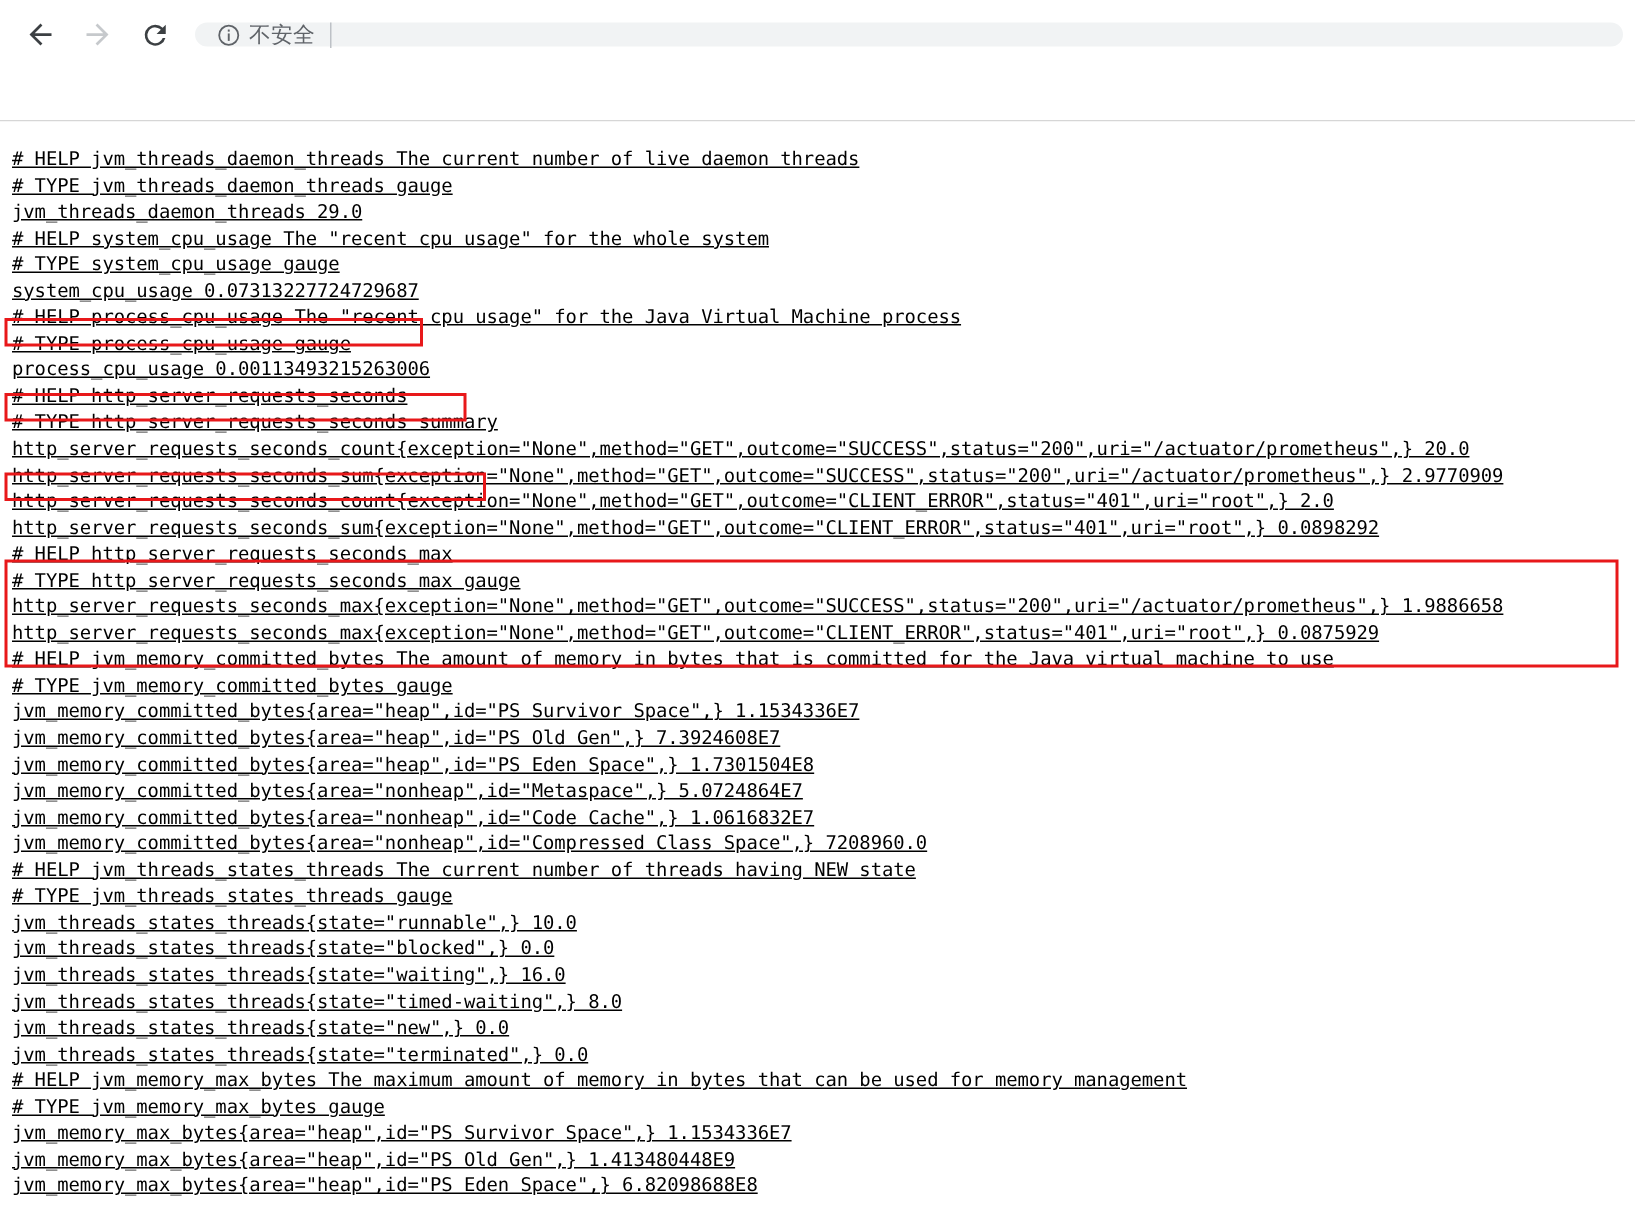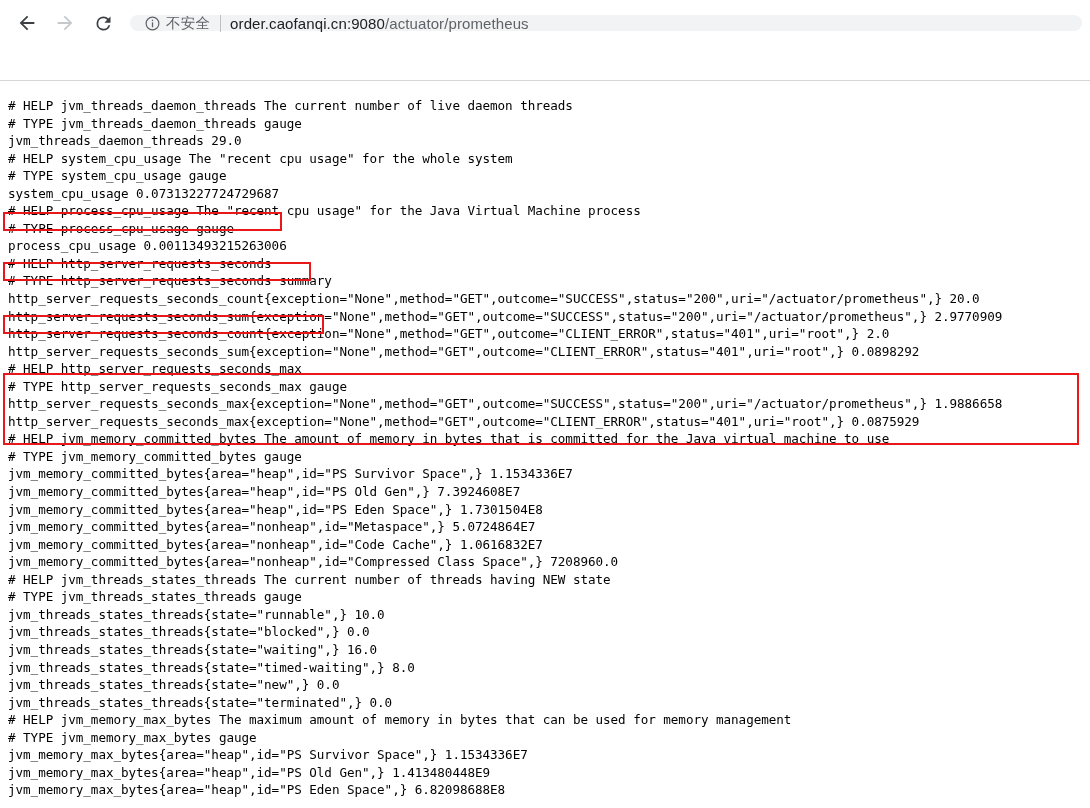--- a/index.html
+++ b/index.html
@@ -98,20 +98,21 @@
     position: absolute;
     left: 8px;
     top: 16px;
     margin: 0;
     font-family: "DejaVu Sans Mono", "Liberation Mono", monospace;
     font-size: 12.6px;
     line-height: 17.55px;
     color: #000000;
     white-space: pre;
     letter-spacing: -0.05px;
+    text-decoration: underline;
   }
   .mline { display: block; height: 17.55px; }
 
   
   .redbox {
     position: absolute;
     border: 2px solid #e8181a;
     background: transparent;
     pointer-events: none;
   }
@@ -151,23 +152,20 @@
         <span id="info-icon">
           <svg width="17" height="17" viewBox="0 0 24 24" aria-hidden="true">
             <circle cx="12" cy="12" r="9" fill="none" stroke="#5f6368" stroke-width="1.7"></circle>
             <rect x="11.1" y="10.3" width="1.8" height="7" fill="#5f6368"></rect>
             <rect x="11.1" y="6.6" width="1.8" height="2" fill="#5f6368"></rect>
           </svg>
         </span>
         <span id="security-text">不安全</span>
       </div>
       <div id="chip-divider"></div>
-      <div id="url-text">
-        <span class="scheme-host">order.caofanqi.cn:9080</span><span class="path">/actuator/prometheus</span>
-      </div>
     </div>
   </div>
 </div>
 
 <div id="page-body">
   <pre id="metrics-pre"><span class="mline"># HELP jvm_threads_daemon_threads The current number of live daemon threads</span><span class="mline"># TYPE jvm_threads_daemon_threads gauge</span><span class="mline">jvm_threads_daemon_threads 29.0</span><span class="mline"># HELP system_cpu_usage The "recent cpu usage" for the whole system</span><span class="mline"># TYPE system_cpu_usage gauge</span><span class="mline">system_cpu_usage 0.07313227724729687</span><span class="mline"># HELP process_cpu_usage The "recent cpu usage" for the Java Virtual Machine process</span><span class="mline"># TYPE process_cpu_usage gauge</span><span class="mline">process_cpu_usage 0.00113493215263006</span><span class="mline"># HELP http_server_requests_seconds</span><span class="mline"># TYPE http_server_requests_seconds summary</span><span class="mline">http_server_requests_seconds_count{exception="None",method="GET",outcome="SUCCESS",status="200",uri="/actuator/prometheus",} 20.0</span><span class="mline">http_server_requests_seconds_sum{exception="None",method="GET",outcome="SUCCESS",status="200",uri="/actuator/prometheus",} 2.9770909</span><span class="mline">http_server_requests_seconds_count{exception="None",method="GET",outcome="CLIENT_ERROR",status="401",uri="root",} 2.0</span><span class="mline">http_server_requests_seconds_sum{exception="None",method="GET",outcome="CLIENT_ERROR",status="401",uri="root",} 0.0898292</span><span class="mline"># HELP http_server_requests_seconds_max</span><span class="mline"># TYPE http_server_requests_seconds_max gauge</span><span class="mline">http_server_requests_seconds_max{exception="None",method="GET",outcome="SUCCESS",status="200",uri="/actuator/prometheus",} 1.9886658</span><span class="mline">http_server_requests_seconds_max{exception="None",method="GET",outcome="CLIENT_ERROR",status="401",uri="root",} 0.0875929</span><span class="mline"># HELP jvm_memory_committed_bytes The amount of memory in bytes that is committed for the Java virtual machine to use</span><span class="mline"># TYPE jvm_memory_committed_bytes gauge</span><span class="mline">jvm_memory_committed_bytes{area="heap",id="PS Survivor Space",} 1.1534336E7</span><span class="mline">jvm_memory_committed_bytes{area="heap",id="PS Old Gen",} 7.3924608E7</span><span class="mline">jvm_memory_committed_bytes{area="heap",id="PS Eden Space",} 1.7301504E8</span><span class="mline">jvm_memory_committed_bytes{area="nonheap",id="Metaspace",} 5.0724864E7</span><span class="mline">jvm_memory_committed_bytes{area="nonheap",id="Code Cache",} 1.0616832E7</span><span class="mline">jvm_memory_committed_bytes{area="nonheap",id="Compressed Class Space",} 7208960.0</span><span class="mline"># HELP jvm_threads_states_threads The current number of threads having NEW state</span><span class="mline"># TYPE jvm_threads_states_threads gauge</span><span class="mline">jvm_threads_states_threads{state="runnable",} 10.0</span><span class="mline">jvm_threads_states_threads{state="blocked",} 0.0</span><span class="mline">jvm_threads_states_threads{state="waiting",} 16.0</span><span class="mline">jvm_threads_states_threads{state="timed-waiting",} 8.0</span><span class="mline">jvm_threads_states_threads{state="new",} 0.0</span><span class="mline">jvm_threads_states_threads{state="terminated",} 0.0</span><span class="mline"># HELP jvm_memory_max_bytes The maximum amount of memory in bytes that can be used for memory management</span><span class="mline"># TYPE jvm_memory_max_bytes gauge</span><span class="mline">jvm_memory_max_bytes{area="heap",id="PS Survivor Space",} 1.1534336E7</span><span class="mline">jvm_memory_max_bytes{area="heap",id="PS Old Gen",} 1.413480448E9</span><span class="mline">jvm_memory_max_bytes{area="heap",id="PS Eden Space",} 6.82098688E8</span></pre>
   <div id="annotation-layer">
       <div class="redbox" style="left: 3px; top: 131px; width: 279px; height: 19px; border-color: rgb(232, 24, 26);"></div>
       <div class="redbox" style="left: 3px; top: 181px; width: 308px; height: 19px; border-color: rgb(232, 24, 26);"></div>
       <div class="redbox" style="left: 3px; top: 234px; width: 321px; height: 19px; border-color: rgb(232, 24, 26);"></div>

